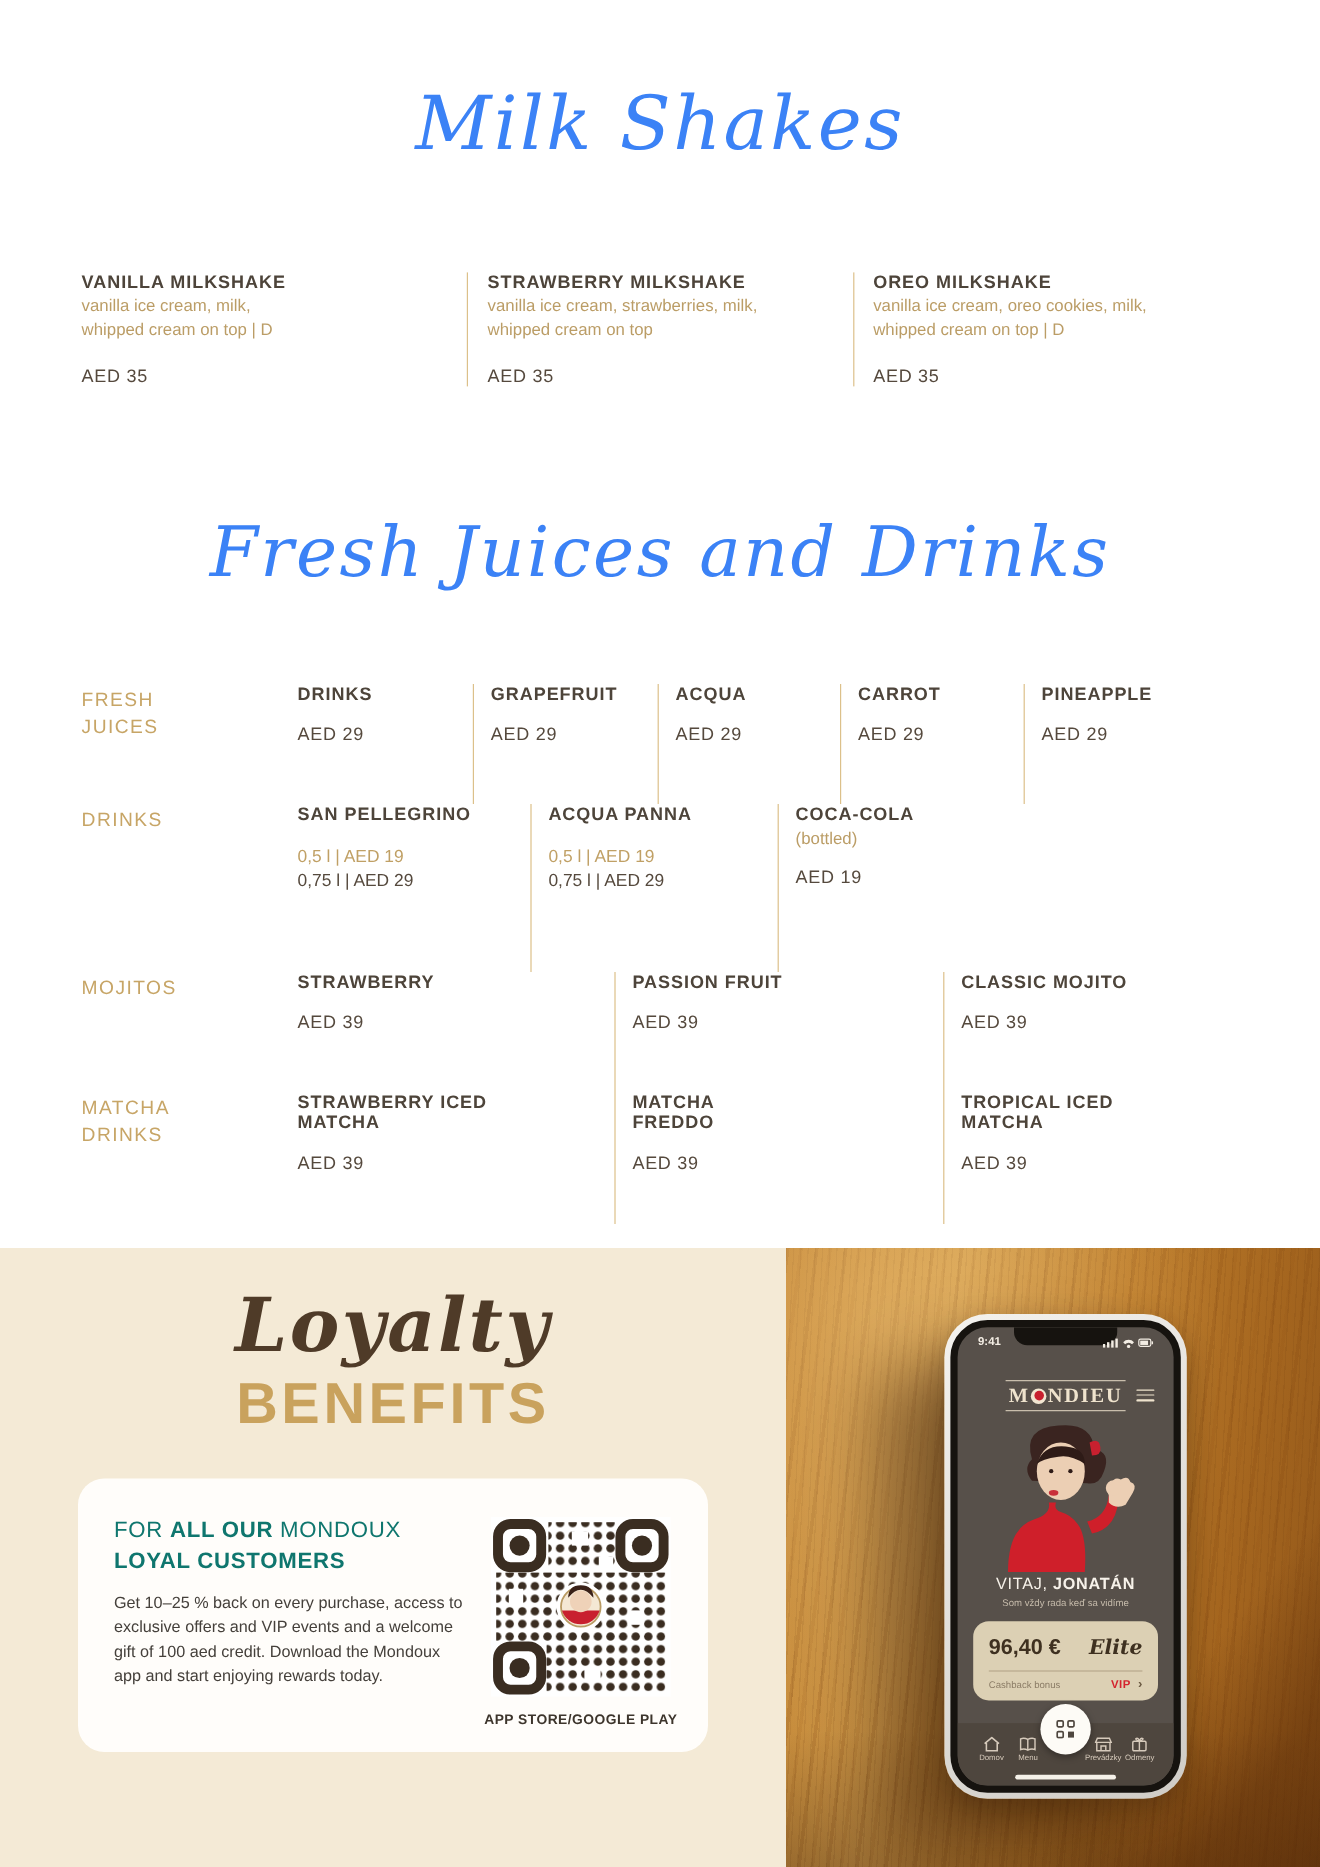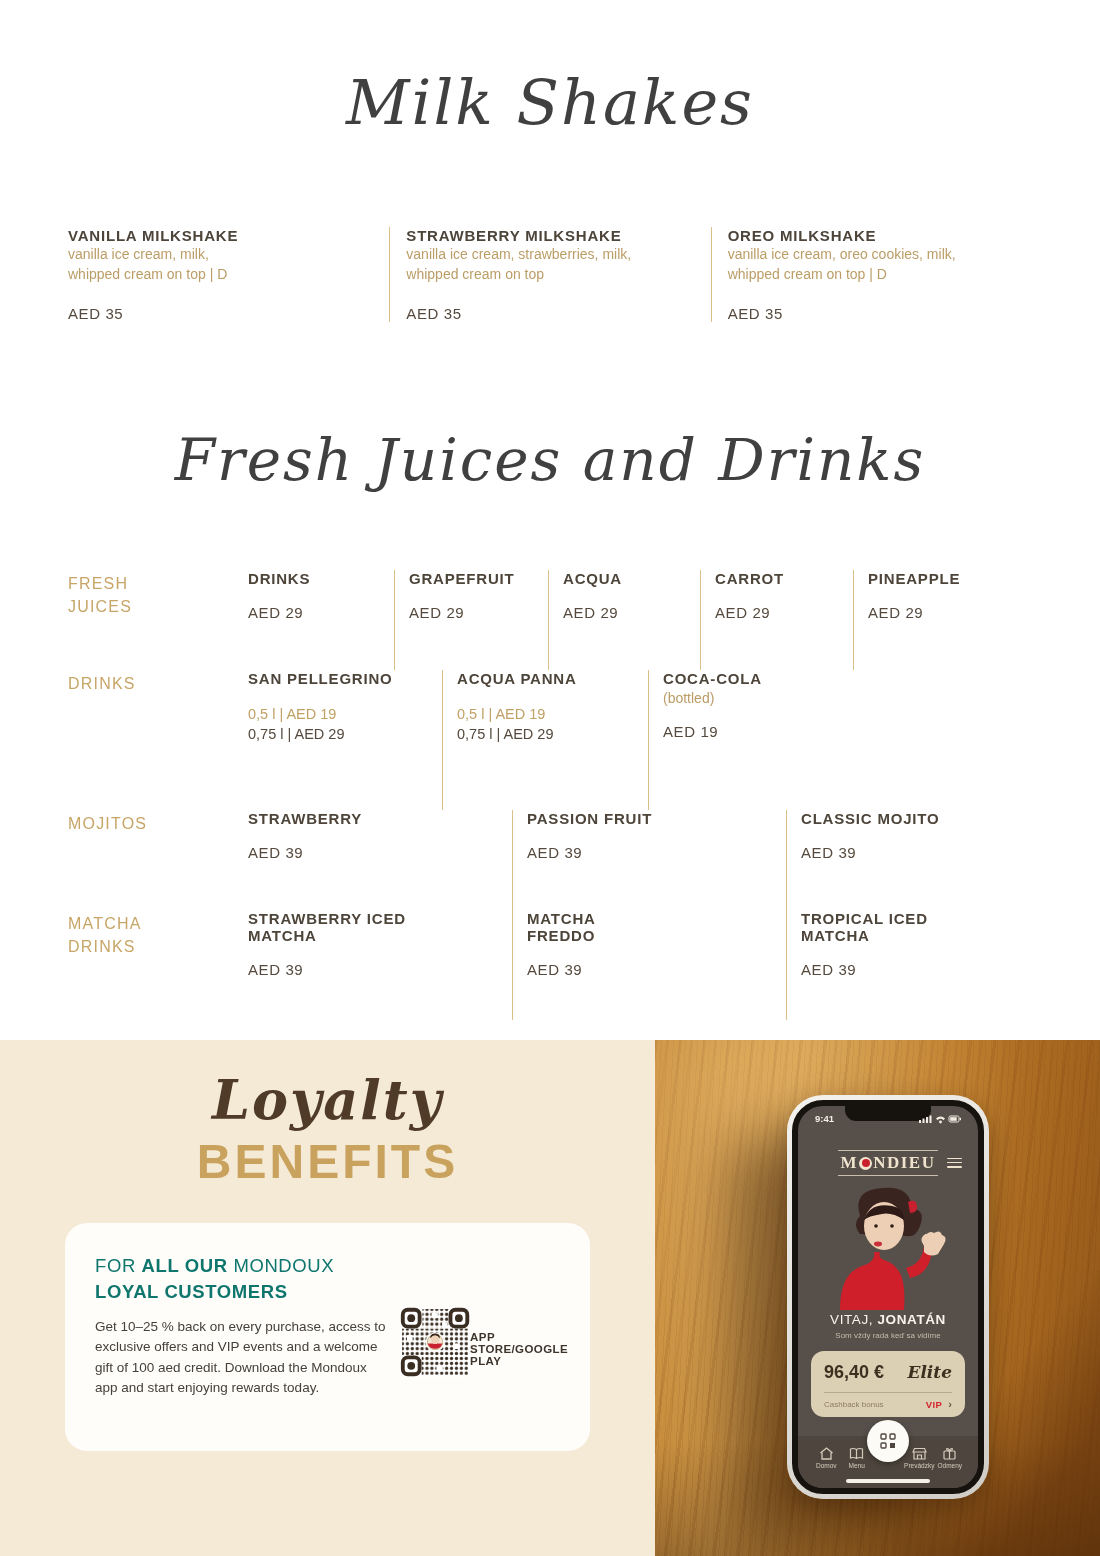--- a/index.html
+++ b/index.html
@@ -1,21 +1,21 @@
 <!DOCTYPE html>
 <html><head>
 <meta charset="utf-8">
 <style>
   * { margin:0; padding:0; box-sizing:border-box; }
   html,body { width:1100px; height:1556px; background:#fff; overflow:hidden;
               font-family:"Liberation Sans", sans-serif; }
 
   
   .script-heading { font-family:"DejaVu Serif", serif; font-style:italic;
-    color:#404040; text-align:center; font-weight:400; letter-spacing:2px; }
+    color:#3b82f6; text-align:center; font-weight:400; letter-spacing:2px; }
   #h-milkshakes { font-size:62px; padding-top:66px; }
   #h-juices     { font-size:58px; margin-top:104px; }
 
   
   .shake-row { margin:88px 68px 0; display:grid; grid-template-columns:1fr 1fr 1fr; }
   .shake-cell { padding-right:24px; }
   .shake-cell.div { border-left:1px solid #dcc08a; padding-left:16px; }
   .item-name { color:#4d443a; font-weight:bold; font-size:15px; letter-spacing:.8px; white-space:pre-line; }
   .item-desc { color:#bb9d66; font-size:14px; line-height:1.45; margin-top:5px; white-space:pre-line; display:inline;}
   .allergen  { color:#bb9d66; font-size:14px; }
@@ -34,30 +34,30 @@
   .row-moji   { grid-template-columns:180px 264px 274px 1fr; min-height:100px; }
   .row-matcha { grid-template-columns:180px 264px 274px 1fr; min-height:110px; }
   .size-line1 { color:#c0a065; font-size:14.5px; margin-top:19px; }
   .size-line2 { color:#55493d; font-size:14.5px; margin-top:4px; }
   .item-sub   { color:#bb9d66; font-size:14px; margin-top:3px; }
 
   
   .bottom { position:absolute; left:0; top:1040px; width:1100px; height:516px; display:flex; }
   .loyalty-panel { width:655px; height:100%; background:#f4ead6; text-align:center; }
   .loyalty-script { font-family:"DejaVu Serif", serif; font-style:italic; font-weight:bold;
-    color:#4f3b28; font-size:54px; padding-top:28px; letter-spacing:2px; }
+    color:#4f3b28; font-size:62px; padding-top:28px; letter-spacing:2px; }
   .loyalty-caps { color:#c9a25d; font-weight:bold; font-size:48px; letter-spacing:3px; margin-top:2px; }
 
   .loyalty-card { width:525px; height:228px; margin:34px auto 0; background:#fffdfa;
     border-radius:22px; display:flex; padding:30px 22px 20px 30px; text-align:left; }
   .card-text { flex:1; padding-right:14px; }
   .card-headline { color:#0f766e; font-size:18.5px; letter-spacing:.6px; line-height:1.4; }
   .card-headline b { font-weight:bold; }
   .card-body { color:#45403b; font-size:13.5px; line-height:1.52; margin-top:12px; }
-  .qr-col { width:168px; display:flex; align-items:center;justify-content:flex-end; }
+  .qr-col { width:168px; display:flex; flex-direction:column; align-items:center;justify-content:flex-end; }
   .qr-caption { color:#3d352c; font-weight:bold; font-size:11.5px; letter-spacing:.4px; margin-top:14px; }
 
   
   .photo-panel { width:445px; height:100%; position:relative; overflow:hidden;
     background:
       radial-gradient(ellipse at 18% 12%, rgba(255,214,140,.38), transparent 55%),
       repeating-linear-gradient(97deg, rgba(122,62,12,.17) 0 3px, transparent 3px 11px, rgba(140,76,18,.12) 11px 14px, transparent 14px 24px),
       repeating-linear-gradient(93deg, rgba(92,46,8,.10) 0 1px, transparent 1px 6px),
       linear-gradient(100deg, #c08232 0%, #d09a4a 28%, #bd7d2c 55%, #a5661f 78%, #8e5418 100%);
   }

